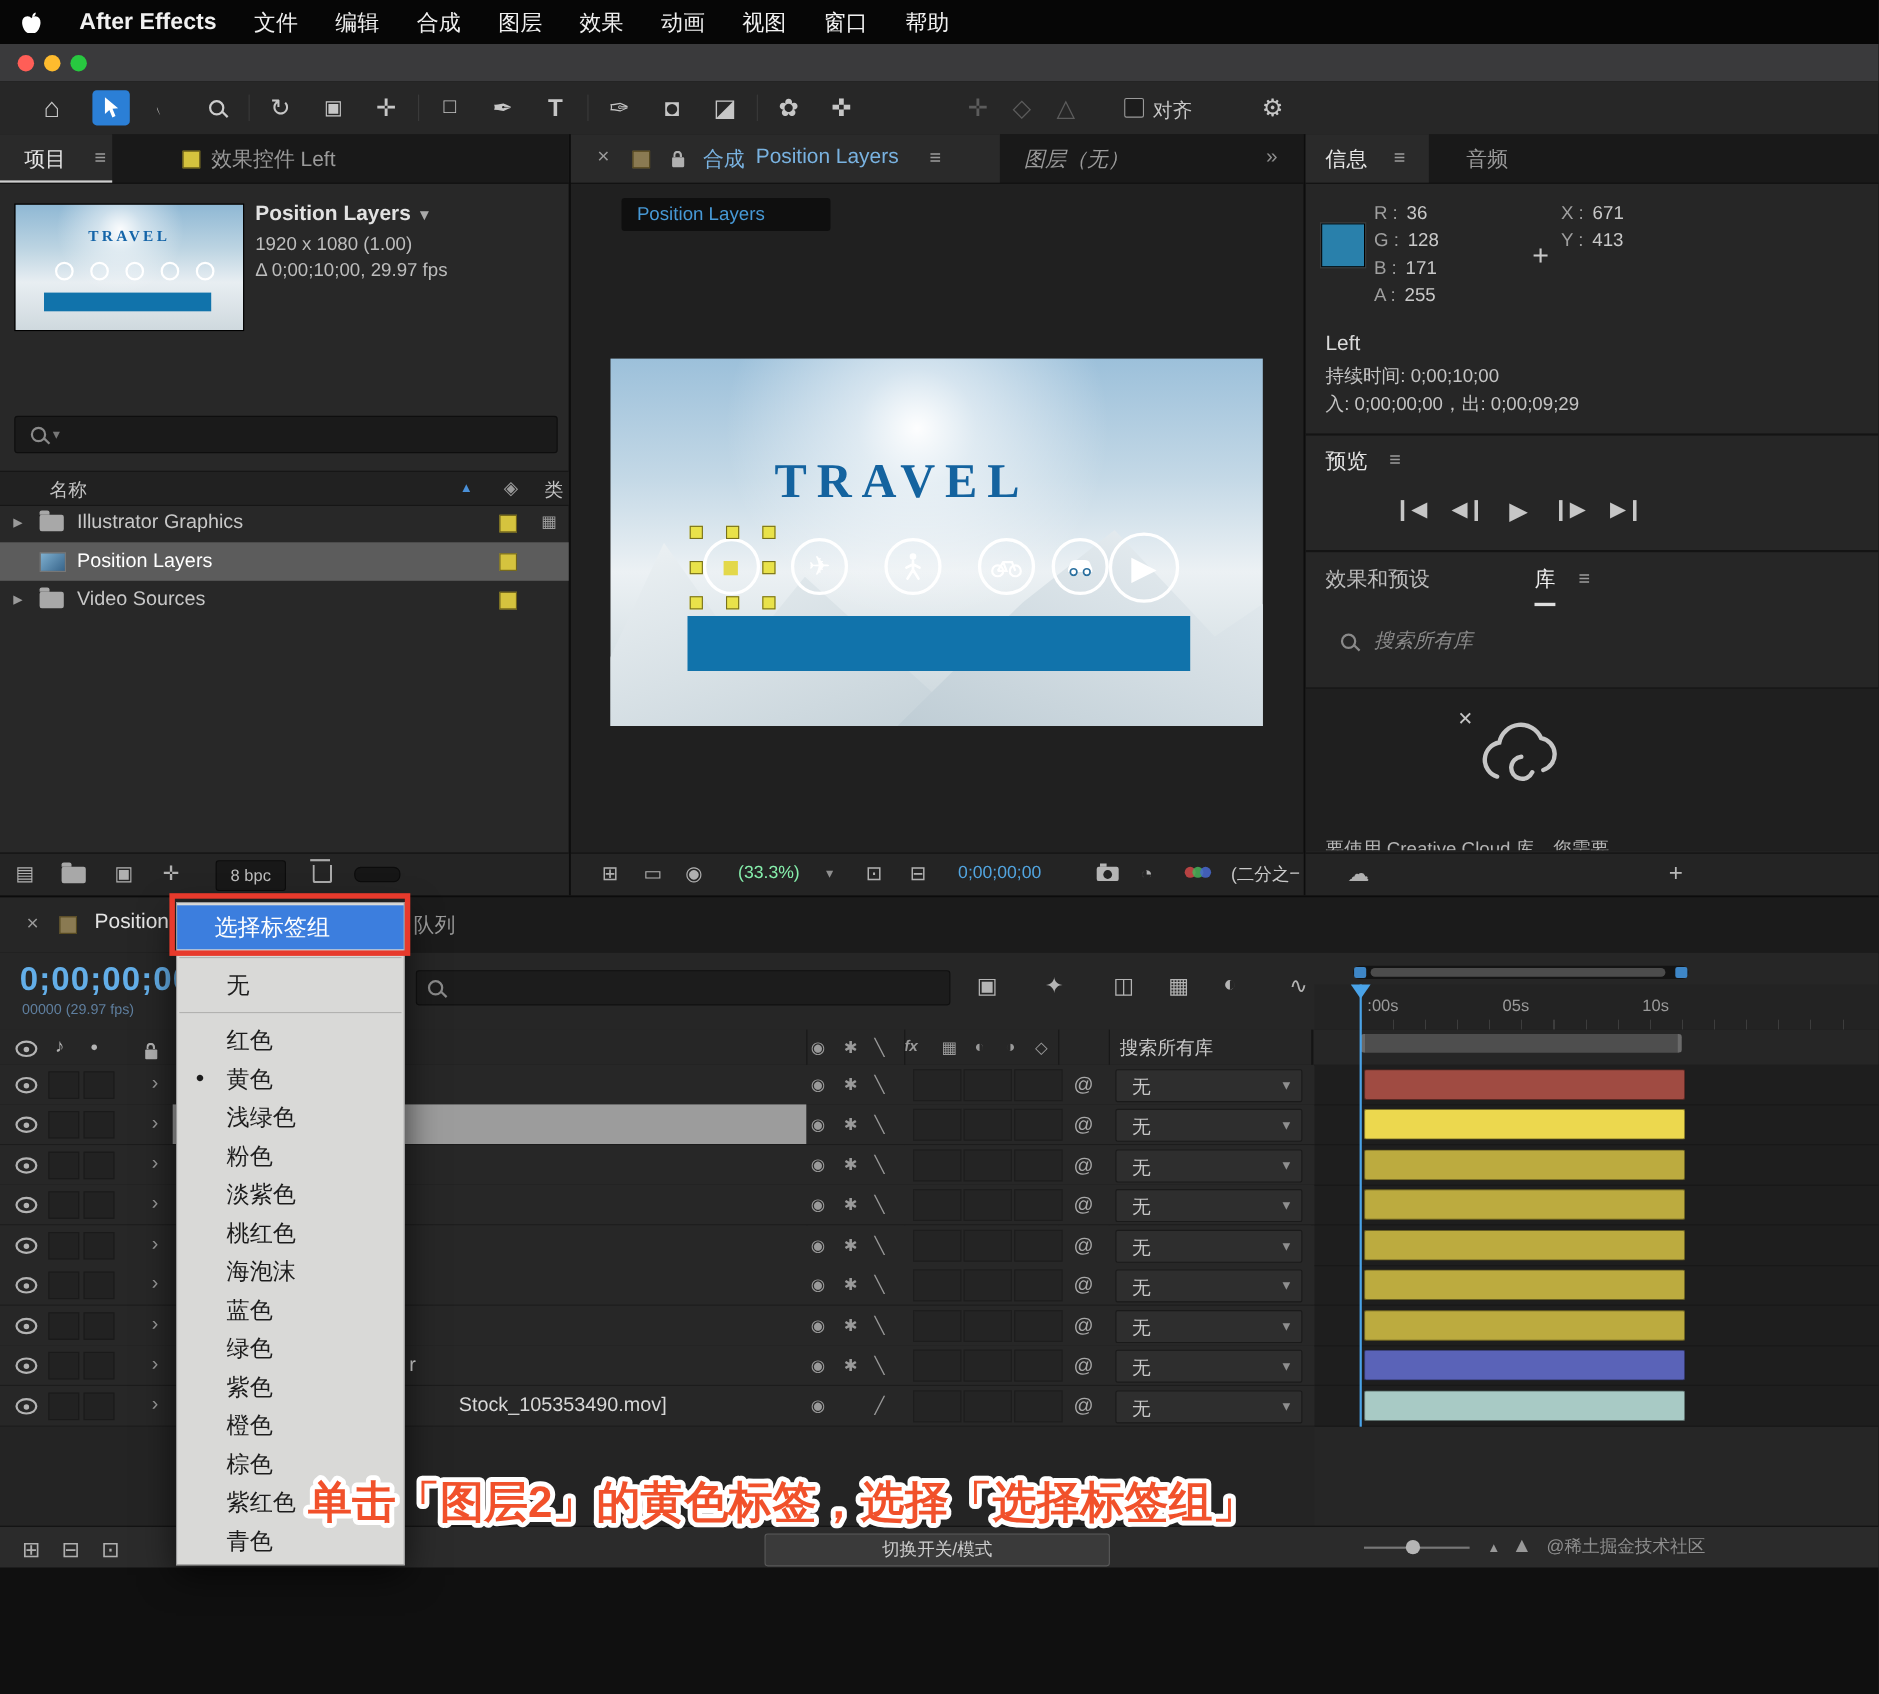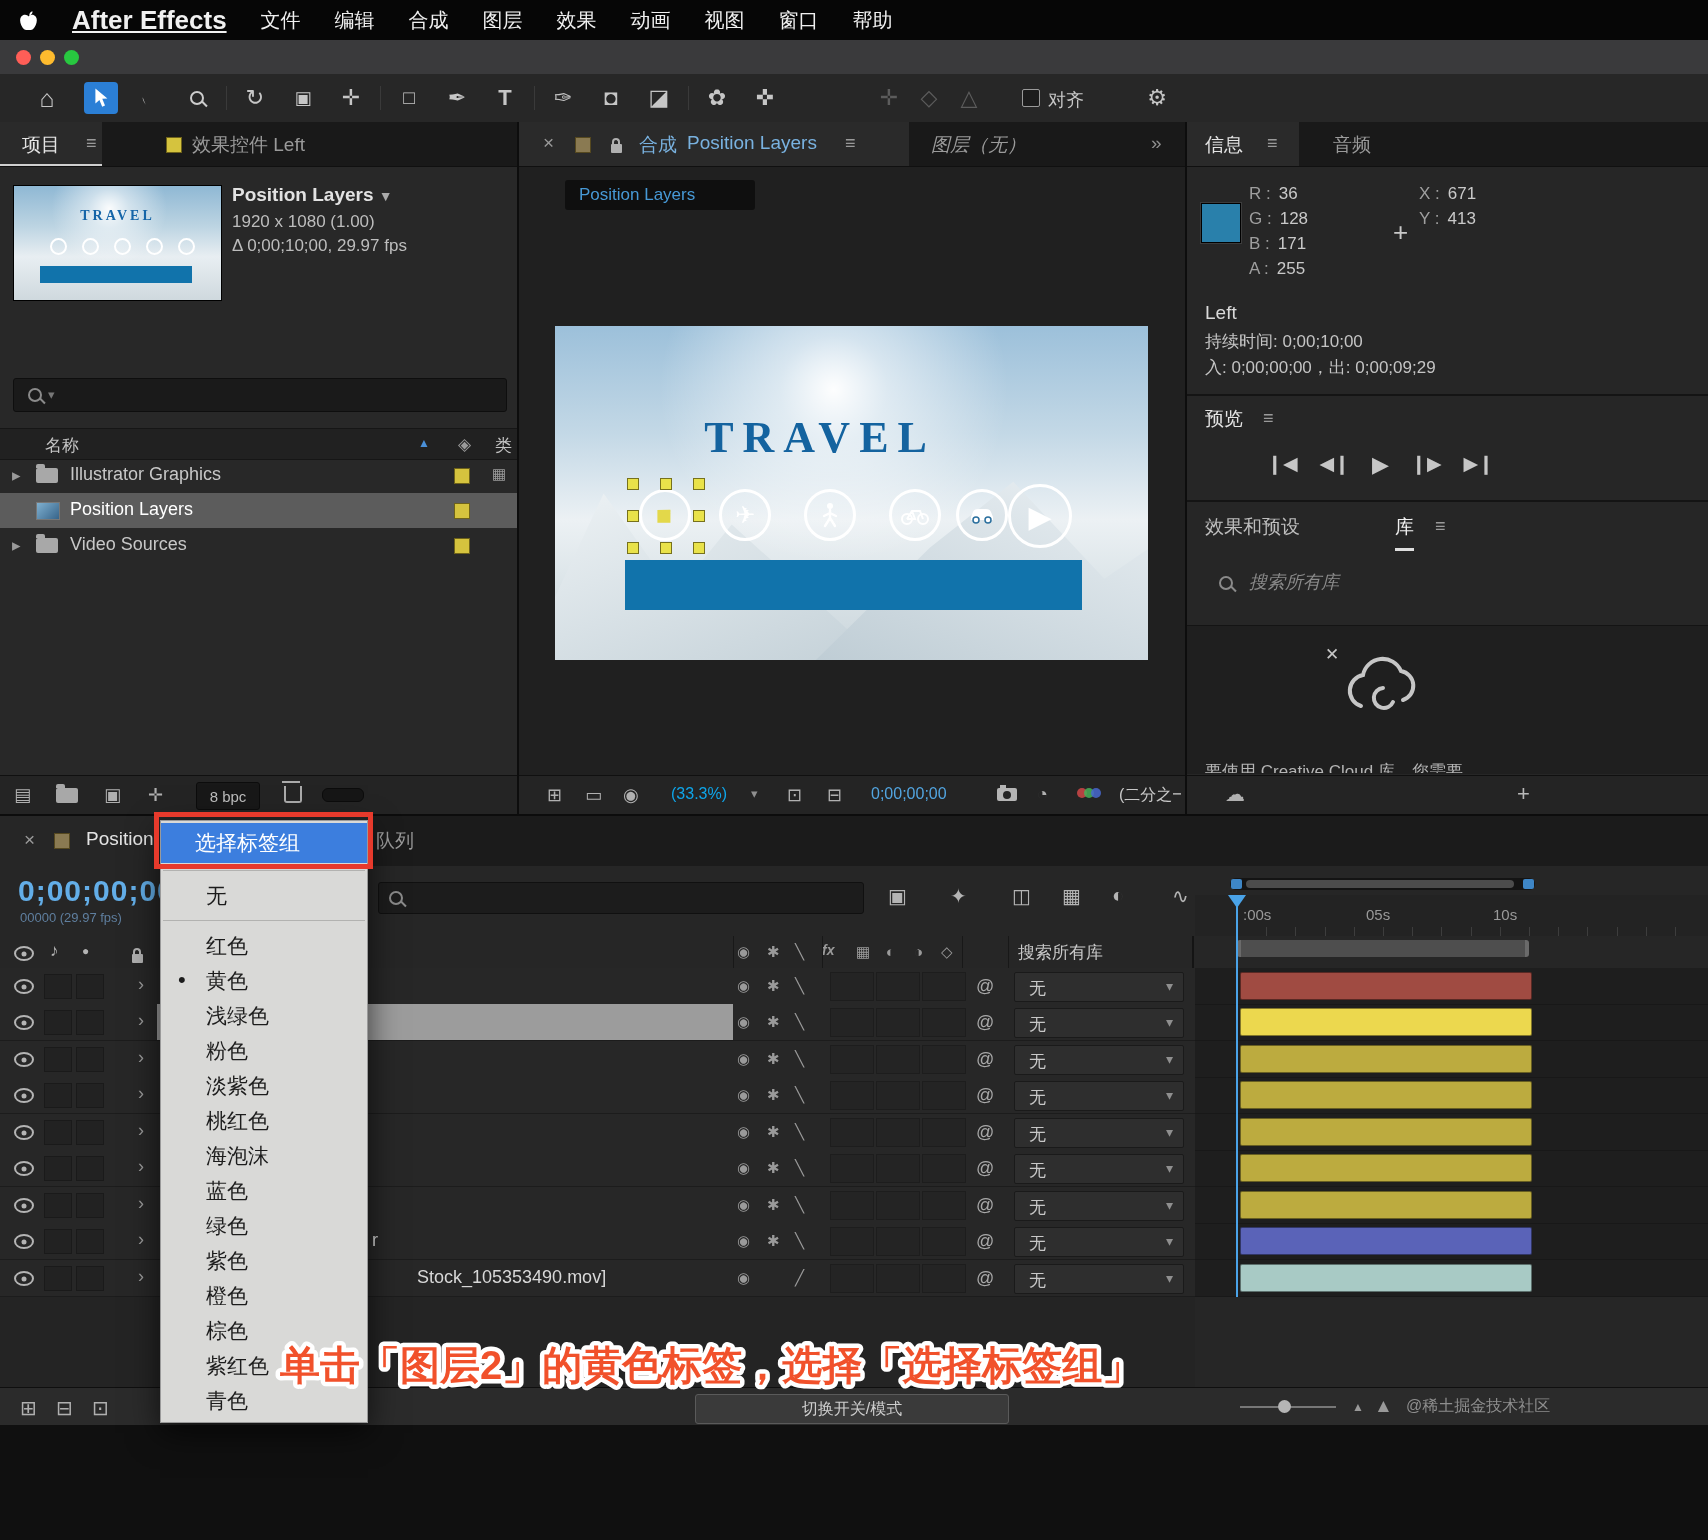--- a/index.html
+++ b/index.html
@@ -1,21 +1,21 @@
 <!DOCTYPE html>
 <html><head>
 <meta charset="utf-8">
 <style>
   html,body{margin:0;padding:0;background:#0b0b0b;font-family:"Liberation Sans","DejaVu Sans",sans-serif;}
   #stage{position:relative;width:1708px;height:1540px;overflow:hidden;background:#1d1d1d;color:#c8c8c8;}
   .abs{position:absolute;}
 
   
   #menubar{position:absolute;left:0;top:0;width:1708px;height:40px;background:#060606;display:flex;align-items:center;gap:34px;padding-left:20px;box-sizing:border-box;color:#f0f0f0;font-size:20px;}
-  #menubar .appname{font-weight:bold;font-size:26px;text-decoration:underline;}
+  #menubar .appname{font-weight:bold;font-size:21px;}
   #menubar .mitem{cursor:default;}
 
   
   #titlebar{position:absolute;left:0;top:40px;width:1708px;height:34px;background:#3a3a3c;border-bottom:1px solid #141414;}
   #titlebar .title{position:absolute;left:0;right:0;top:6px;text-align:center;font-size:17px;color:#d6d6d6;}
   .light{position:absolute;top:10px;width:15px;height:15px;border-radius:50%;}
   .l-red{left:16px;background:#ff5e57;}
   .l-yellow{left:40px;background:#febb2e;}
   .l-green{left:64px;background:#28c840;}
 
@@ -350,21 +350,21 @@
       <span class="handle" style="left:105px;top:216px;"></span>
       <span class="handle" style="left:138px;top:216px;"></span>
 
       <div id="bluebar"></div>
     </div>
 
     <div id="comp-bottom">
       <span class="abs" style="left:28px;top:8px;font-size:18px;color:#b0b0b0;">⊞</span>
       <span class="abs" style="left:66px;top:8px;font-size:18px;color:#b0b0b0;">▭</span>
       <span class="abs" style="left:104px;top:8px;font-size:18px;color:#b0b0b0;">◉</span>
-      <span class="abs" style="left:152px;top:9px;font-size:16px;color:#0ea5e9;">(33.3%)</span>
+      <span class="abs" style="left:152px;top:9px;font-size:16px;color:#86efac;">(33.3%)</span>
       <span class="abs" style="left:232px;top:10px;font-size:13px;color:#8f8f8f;">▾</span>
       <span class="abs" style="left:268px;top:8px;font-size:18px;color:#b0b0b0;">⊡</span>
       <span class="abs" style="left:308px;top:8px;font-size:18px;color:#b0b0b0;">⊟</span>
       <span class="abs" style="left:352px;top:9px;font-size:16px;color:#52a5e0;">0;00;00;00</span>
       <span class="cam" style="left:478px;top:12px;"></span>
       <span class="abs" style="left:518px;top:8px;font-size:18px;color:#b0b0b0;">◔</span>
       <span class="rgbdots abs" style="left:558px;top:12px;width:26px;height:14px;">
         <i style="left:0;background:#d04848;"></i>
           <i style="left:7px;background:#48b058;"></i>
           <i style="left:14px;background:#4868d0;"></i>

